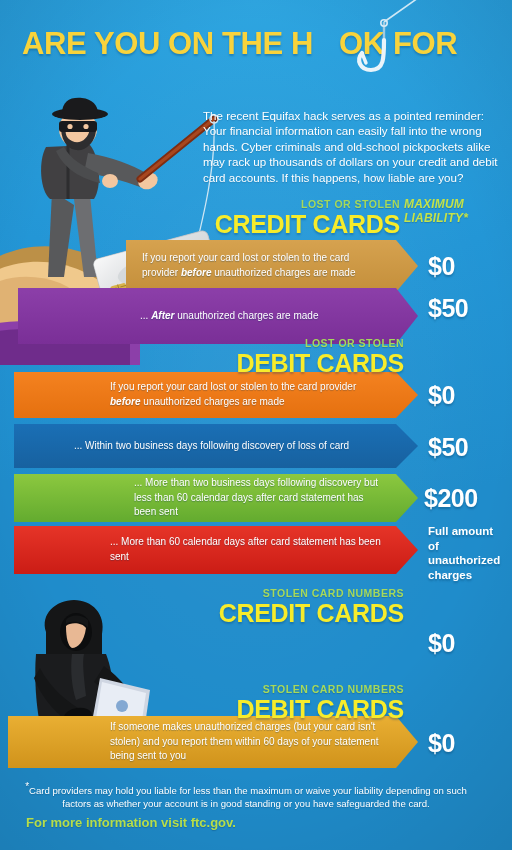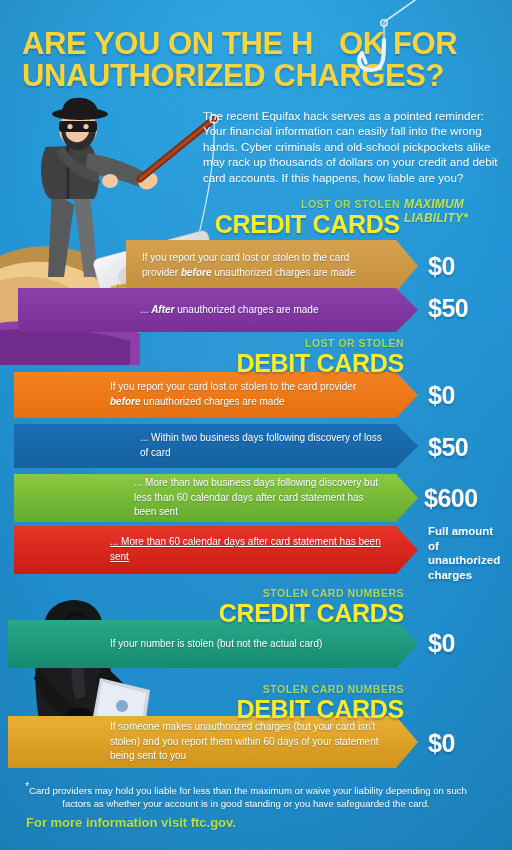--- a/index.html
+++ b/index.html
@@ -111,21 +111,20 @@
     text-shadow:0 1px 1px rgba(0,55,95,.3);
   }
 </style>
 </head>
 <body>
 
 <div id="poster">
 
   <div class="title">
     <span>ARE YOU ON THE H</span><span class="hook-gap"></span><span>OK FOR</span>
-    <span class="l2">UNAUTHORIZED CHARGES?</span>
   </div>
 
   <div class="hook-wrap">
     <svg width="80" height="84" viewBox="0 0 80 84">
       <path d="M74 2 L40 26" stroke="#cfe8f5" stroke-width="1.6" fill="none"></path>
       <path d="M40 26 L40 44" stroke="#9fcbe2" stroke-width="2.4" fill="none"></path>
       <circle cx="40" cy="27" r="3.2" fill="none" stroke="#d6eaf6" stroke-width="1.6"></circle>
       <path d="M40 44 C40 62, 40 74, 27 74 C16 74, 12 64, 18 57" stroke="#e9f4fa" stroke-width="4.2" fill="none" stroke-linecap="round"></path>
       <path d="M18 57 L22 67" stroke="#e9f4fa" stroke-width="3.4" fill="none" stroke-linecap="round"></path>
     </svg>
@@ -230,70 +229,65 @@
   </div>
   <div class="maxliab">MAXIMUM LIABILITY*</div>
 
   <div class="band" style="left:126px;top:240px;width:292px;height:52px;background:linear-gradient(180deg,#d6a24f,#c48f3b);">
     <div class="btext">
       <span>If you report your card lost or stolen to the card provider </span><i>before</i><span> unauthorized charges are made</span>
     </div>
   </div>
   <div class="amt big" style="left:428px;top:253px;">$0</div>
 
-  <div class="band" style="left:18px;top:288px;width:400px;height:44px;background:linear-gradient(180deg,#8c3fa9,#7a2f97);">
+  <div class="band" style="left:18px;top:288px;width:400px;height:56px;background:linear-gradient(180deg,#8c3fa9,#7a2f97);">
     <div class="btext" style="padding-left:122px;">
       <span>... </span><i>After</i><span> unauthorized charges are made</span>
     </div>
   </div>
   <div class="amt big" style="left:428px;top:295px;">$50</div>
 
   <div class="sec-head" style="right:108px;top:337px;">
     <span class="sec-kicker">LOST OR STOLEN</span>
     <span class="sec-title">DEBIT CARDS</span>
   </div>
 
   <div class="band" style="left:14px;top:372px;width:404px;height:46px;background:linear-gradient(180deg,#f48220,#e5700f);">
     <div class="btext" style="padding-left:96px;">
       <span>If you report your card lost or stolen to the card provider </span><i>before</i><span> unauthorized charges are made</span>
     </div>
   </div>
   <div class="amt big" style="left:428px;top:382px;">$0</div>
 
   <div class="band" style="left:14px;top:424px;width:404px;height:44px;background:linear-gradient(180deg,#1a6fb5,#17619f);">
-    <div class="btext" style="padding-left:90px;margin-left:36px;">
+    <div class="btext" style="padding-left:60px;">
       <span>... Within two business days following discovery of loss of card</span>
     </div>
   </div>
   <div class="amt big" style="left:428px;top:434px;">$50</div>
 
   <div class="band" style="left:14px;top:474px;width:404px;height:48px;background:linear-gradient(180deg,#8cc83f,#63ab2f);">
     <div class="btext" style="padding-left:120px;">
       <span>... More than two business days following discovery but less than 60 calendar days after card statement has been sent</span>
     </div>
   </div>
-  <div class="amt big" style="left:424px;top:485px;">$600</div>
+  <div class="amt big" style="left:424px;top:485px;">$200</div>
 
   <div class="band" style="left:14px;top:526px;width:404px;height:48px;background:linear-gradient(180deg,#e63428,#cb1c15);">
-    <div class="btext" style="padding-left:96px;text-decoration:underline;">
+    <div class="btext" style="padding-left:96px;">
       <span>... More than 60 calendar days after card statement has been sent</span>
     </div>
   </div>
   <div class="amt small" style="left:428px;top:524px;width:78px;">Full amount of unauthorized charges</div>
 
   <div class="sec-head" style="right:108px;top:587px;">
     <span class="sec-kicker">STOLEN CARD NUMBERS</span>
     <span class="sec-title">CREDIT CARDS</span>
   </div>
 
-  <div class="band" style="left:8px;top:620px;width:410px;height:48px;background:linear-gradient(180deg,#27a98a,#168a6f);">
-    <div class="btext" style="padding-left:102px;">
-      <span>If your number is stolen (but not the actual card)</span>
-    </div>
-  </div>
   <div class="amt big" style="left:428px;top:630px;">$0</div>
 
   <div class="sec-head" style="right:108px;top:683px;">
     <span class="sec-kicker">STOLEN CARD NUMBERS</span>
     <span class="sec-title">DEBIT CARDS</span>
   </div>
 
   <div class="band" style="left:8px;top:716px;width:410px;height:52px;background:linear-gradient(180deg,#e9af33,#d0931b);">
     <div class="btext" style="padding-left:102px;">
       <span>If someone makes unauthorized charges (but your card isn't stolen) and you report them within 60 days of your statement being sent to you</span>

